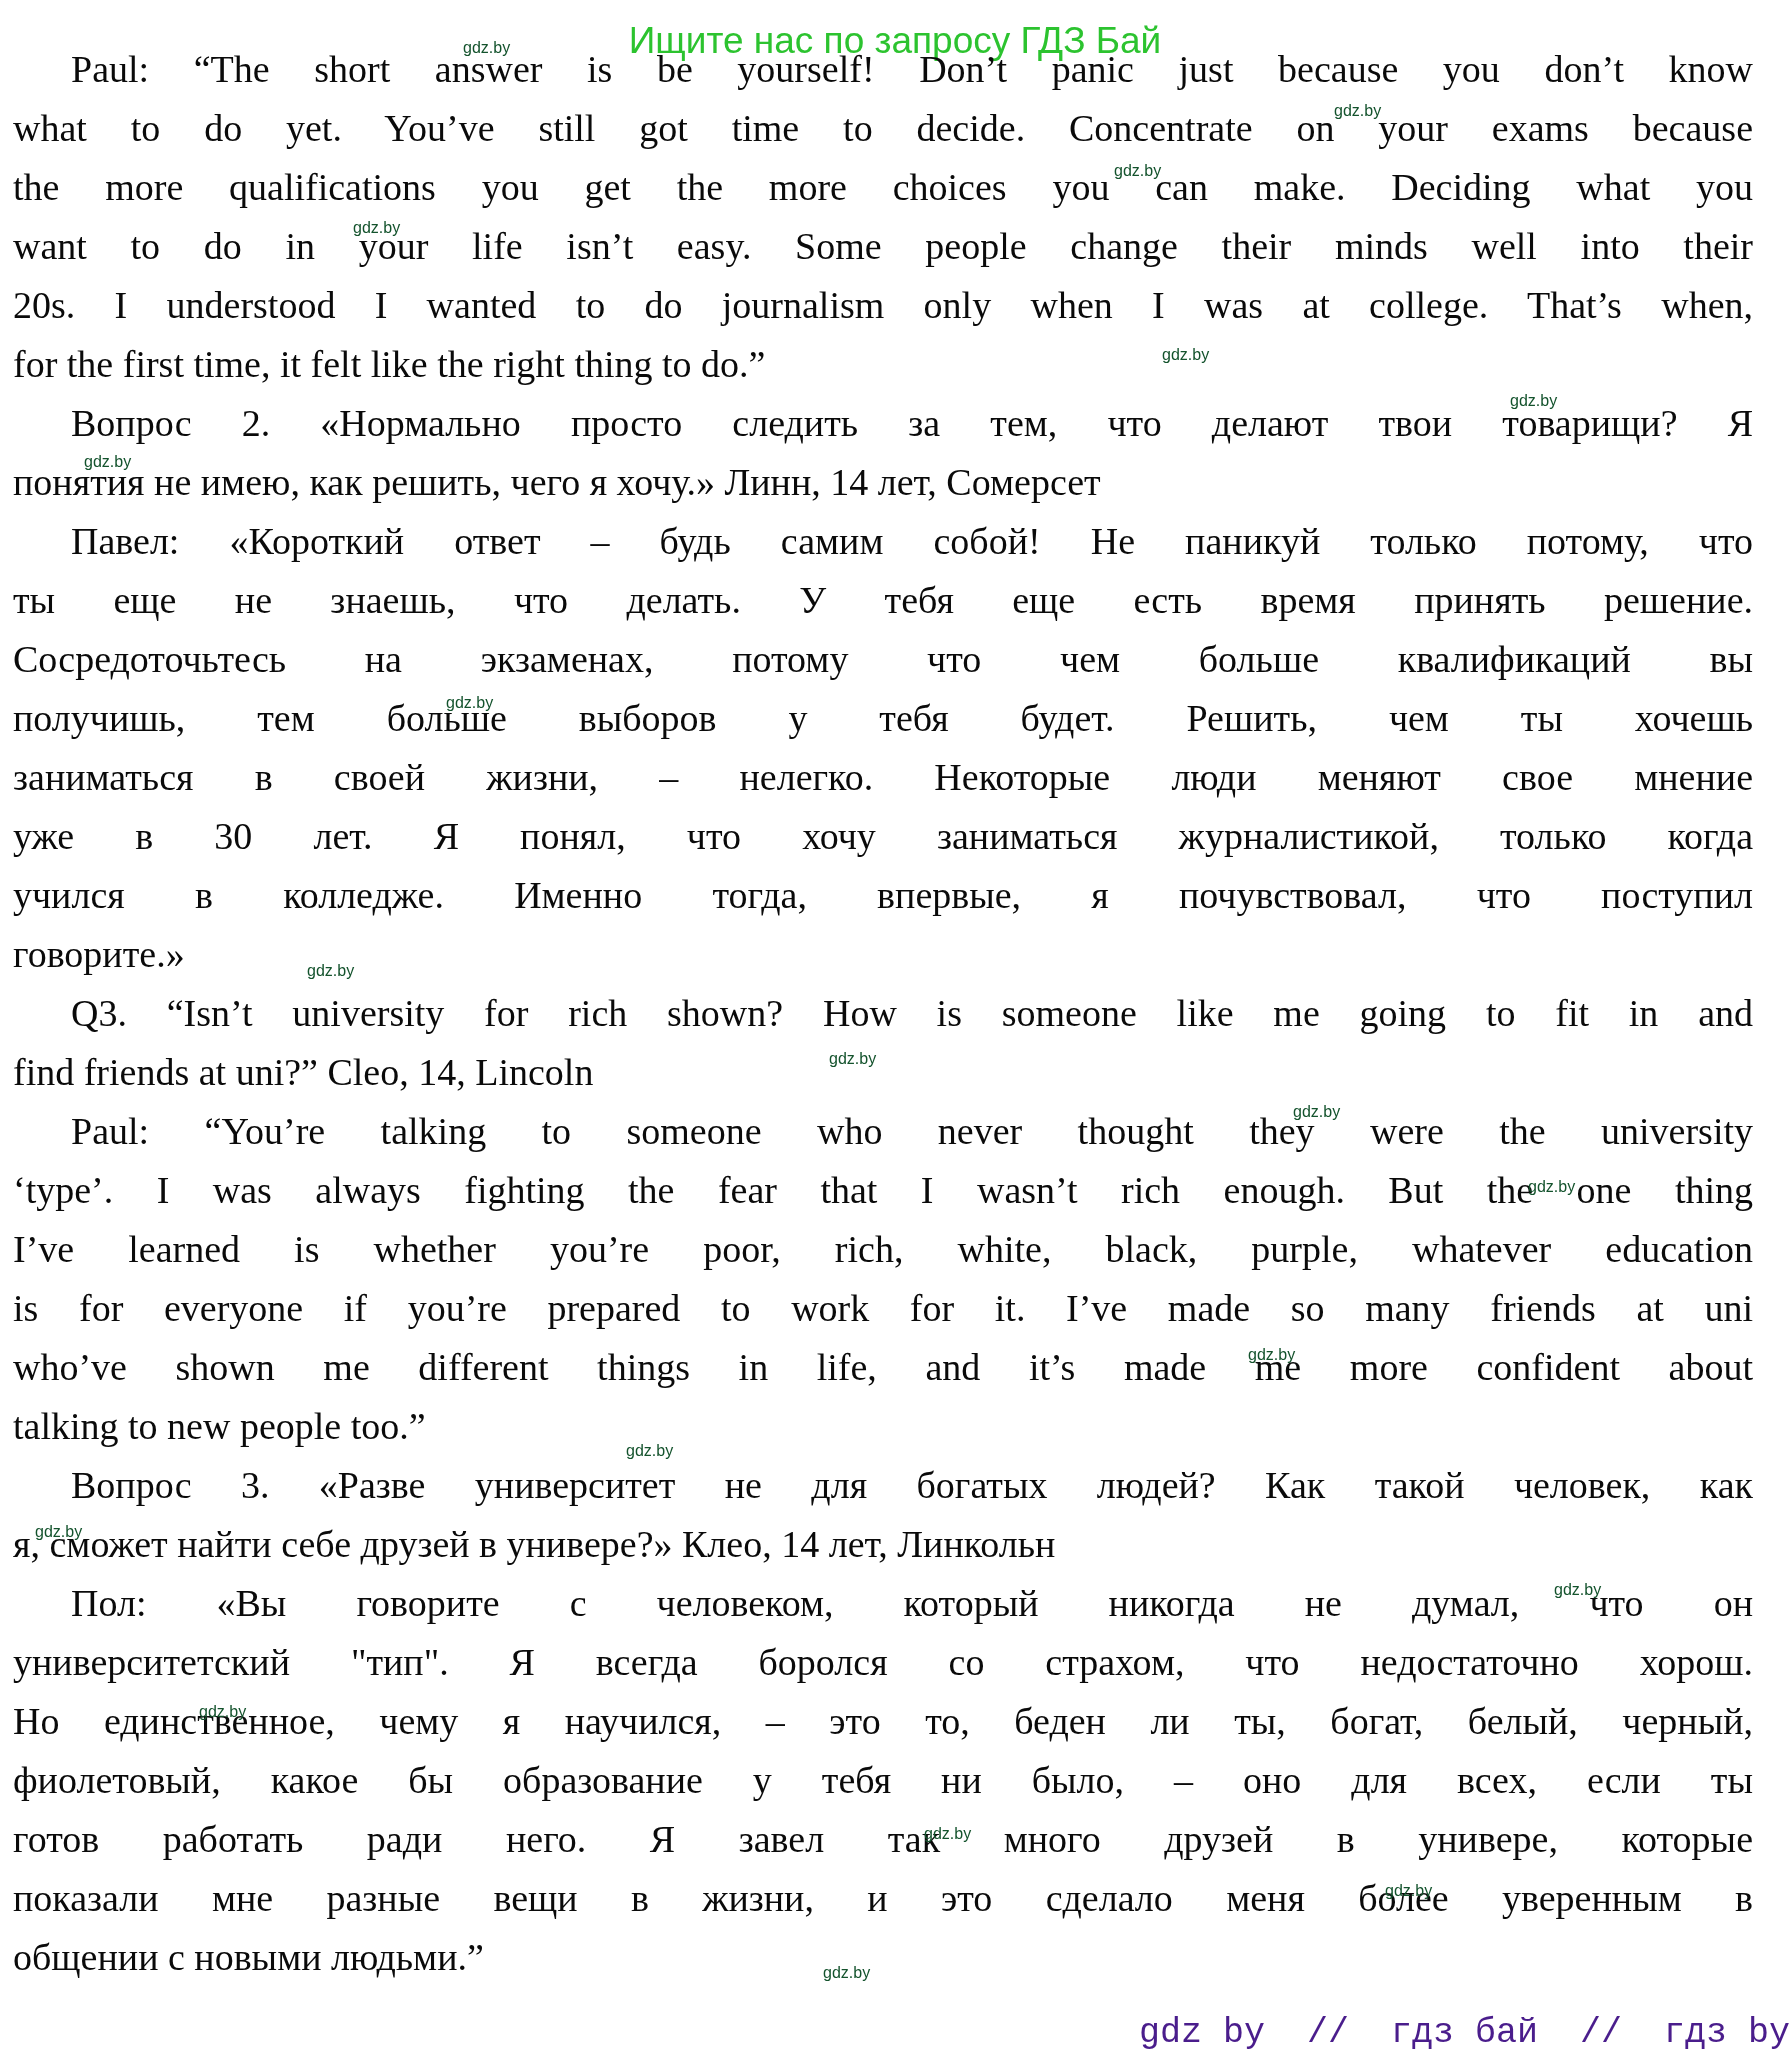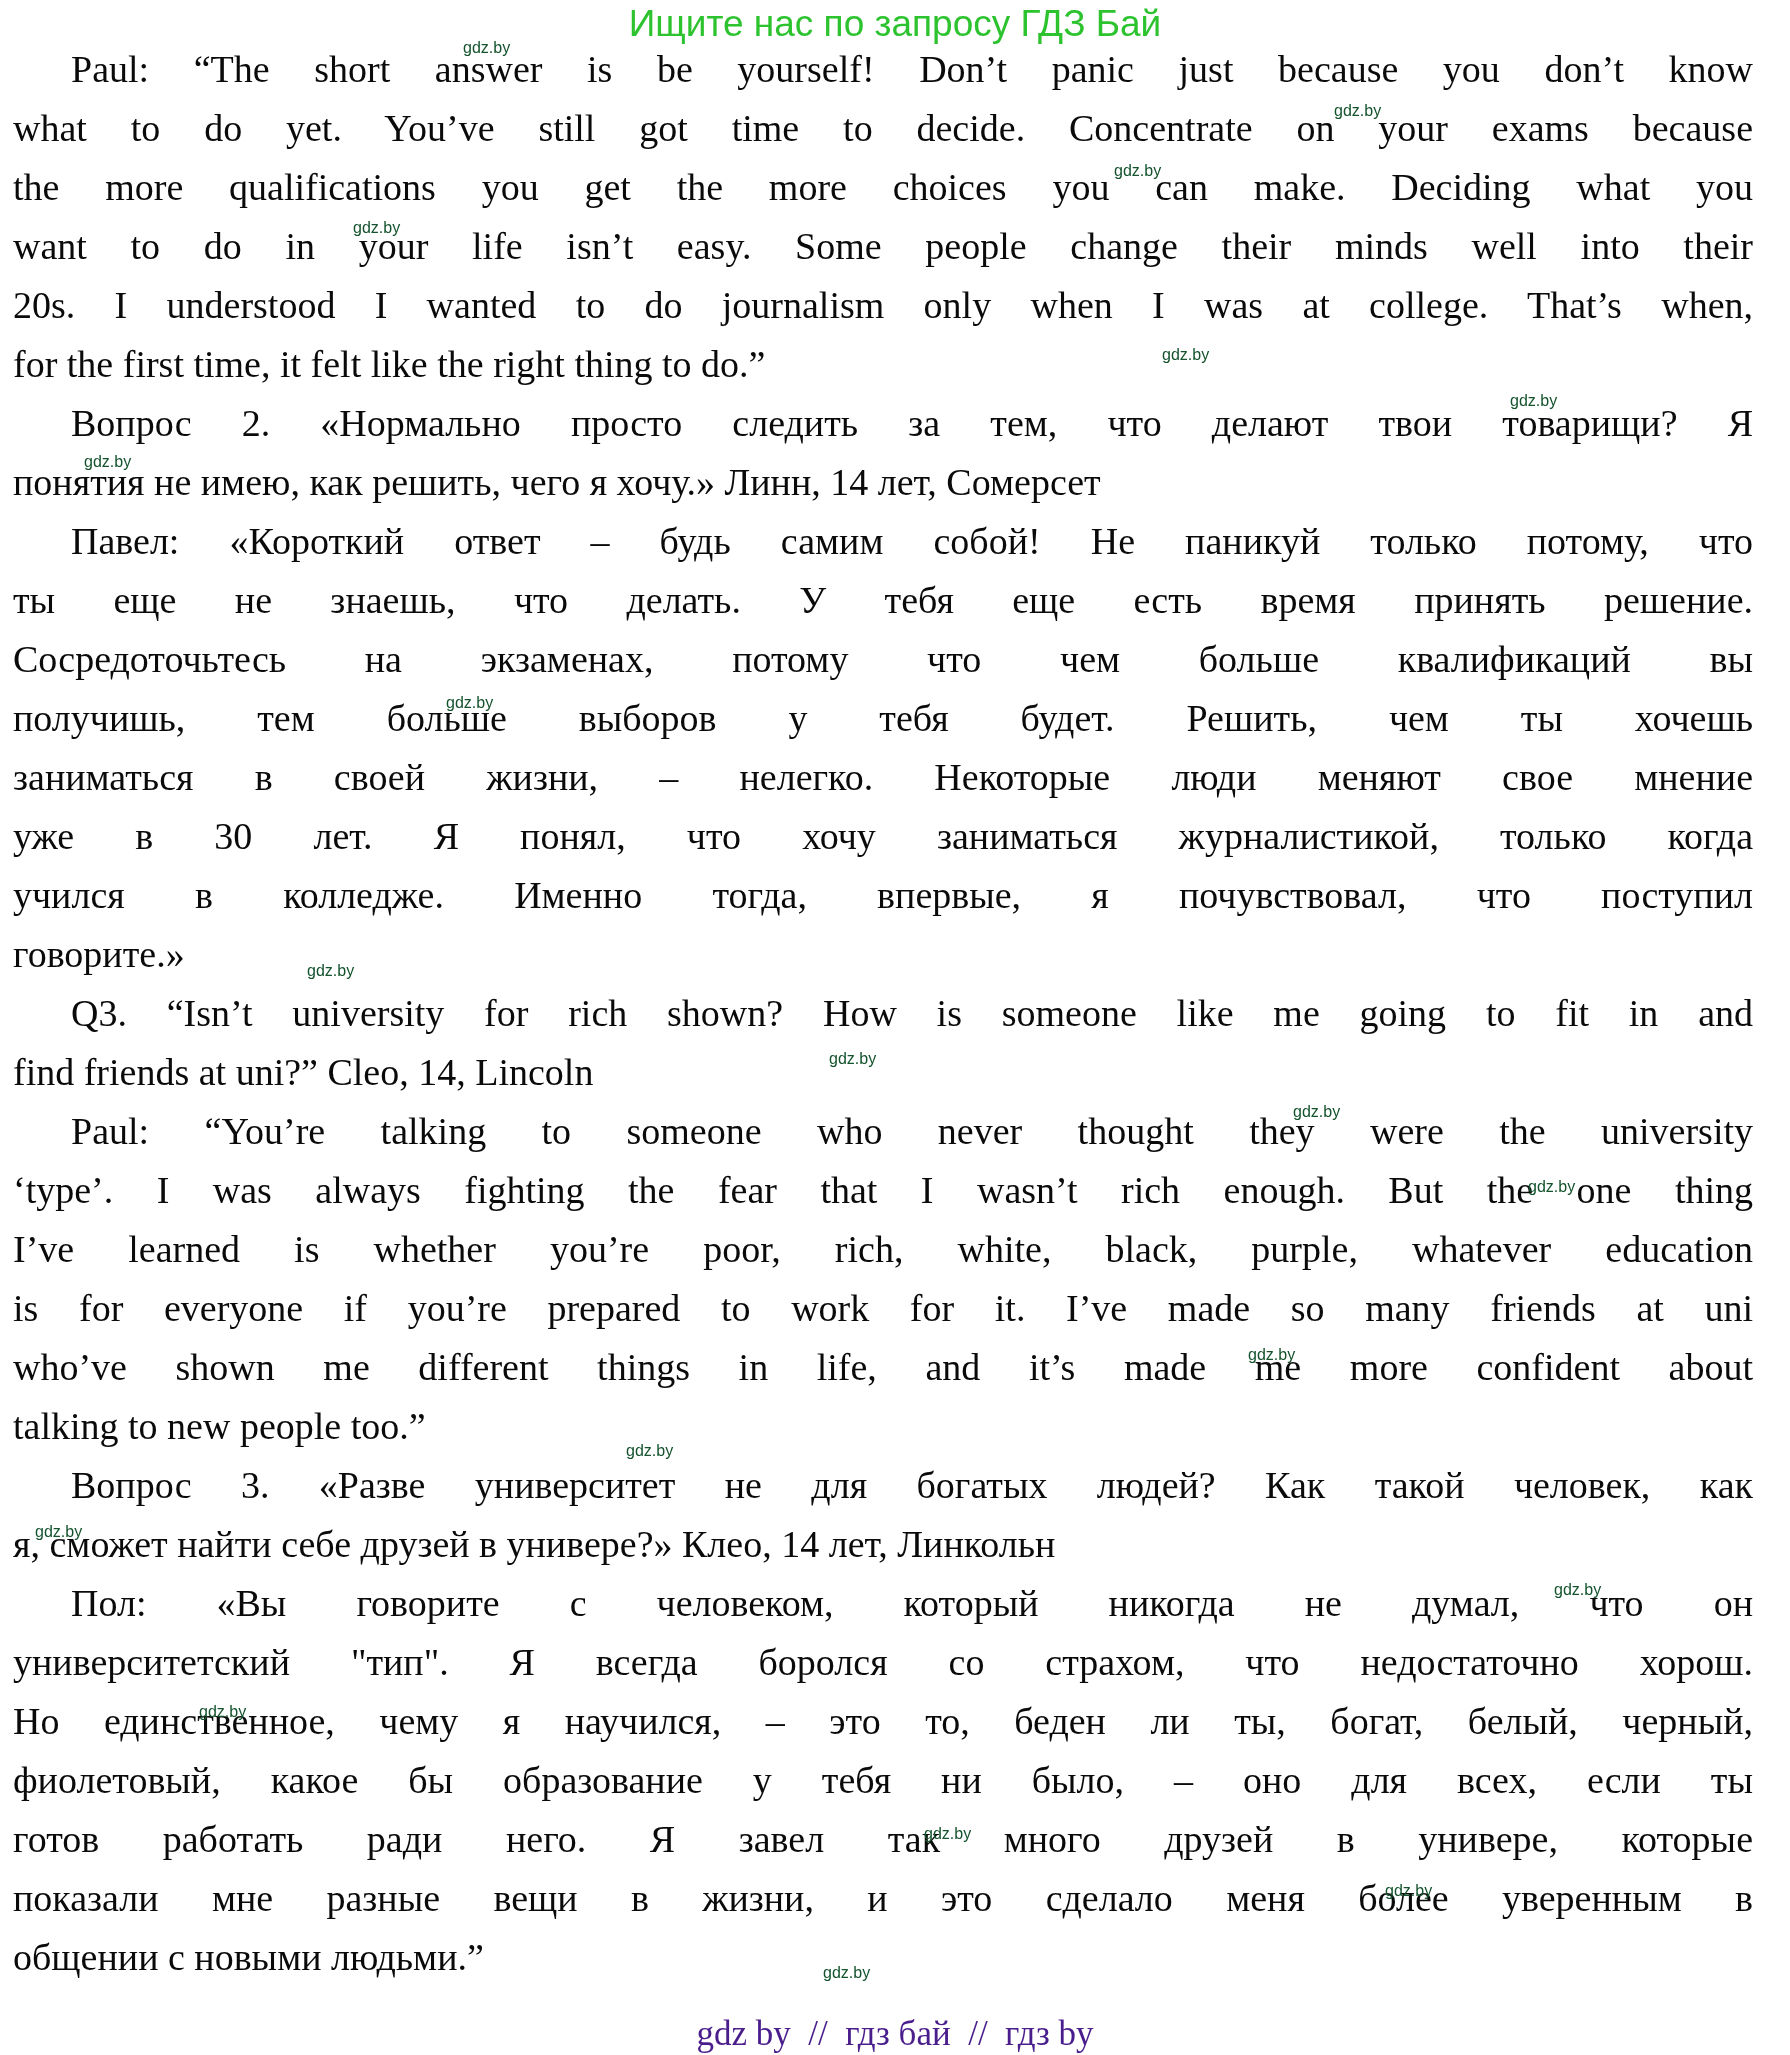--- a/index.html
+++ b/index.html
@@ -6,21 +6,21 @@
   body {
     width: 1790px; height: 2055px;
     background: #ffffff;
     position: relative;
     overflow: hidden;
     font-family: "Liberation Serif", "DejaVu Serif", serif;
   }
   .page { position: absolute; inset: 0; }
 
   .promo {
-    position: absolute; top: 2px; left: 0; width: 100%;
+    position: absolute; top: 19px; left: 0; width: 100%;
     text-align: center;
     font-family: "Liberation Sans", "DejaVu Sans", sans-serif;
     font-size: 37px; line-height: 44px;
     color: #2cc32f;
     font-weight: 400;
   }
 
   .doc-text {
     position: absolute; left: 13px; top: 40px; width: 1740px;
     color: #0a0a0a;
@@ -40,22 +40,22 @@
   .wm {
     position: absolute;
     font-family: "Liberation Sans", "DejaVu Sans", sans-serif;
     font-size: 16px; line-height: 26.6px;
     color: #14532d;
     white-space: nowrap;
   }
 
   .footer-brand {
     position: absolute; top: 2013px; left: 0; width: 100%;
-    text-align: center;
-    font-family: Liberation Serif, serif;
+    text-align: right;
+    font-family: Liberation Mono, monospace;
     font-size: 35px; line-height: 41px;
     color: #4a1d8c;
     white-space: pre;
   }
 </style>
 </head>
 <body>
 
 <div class="page">
 

